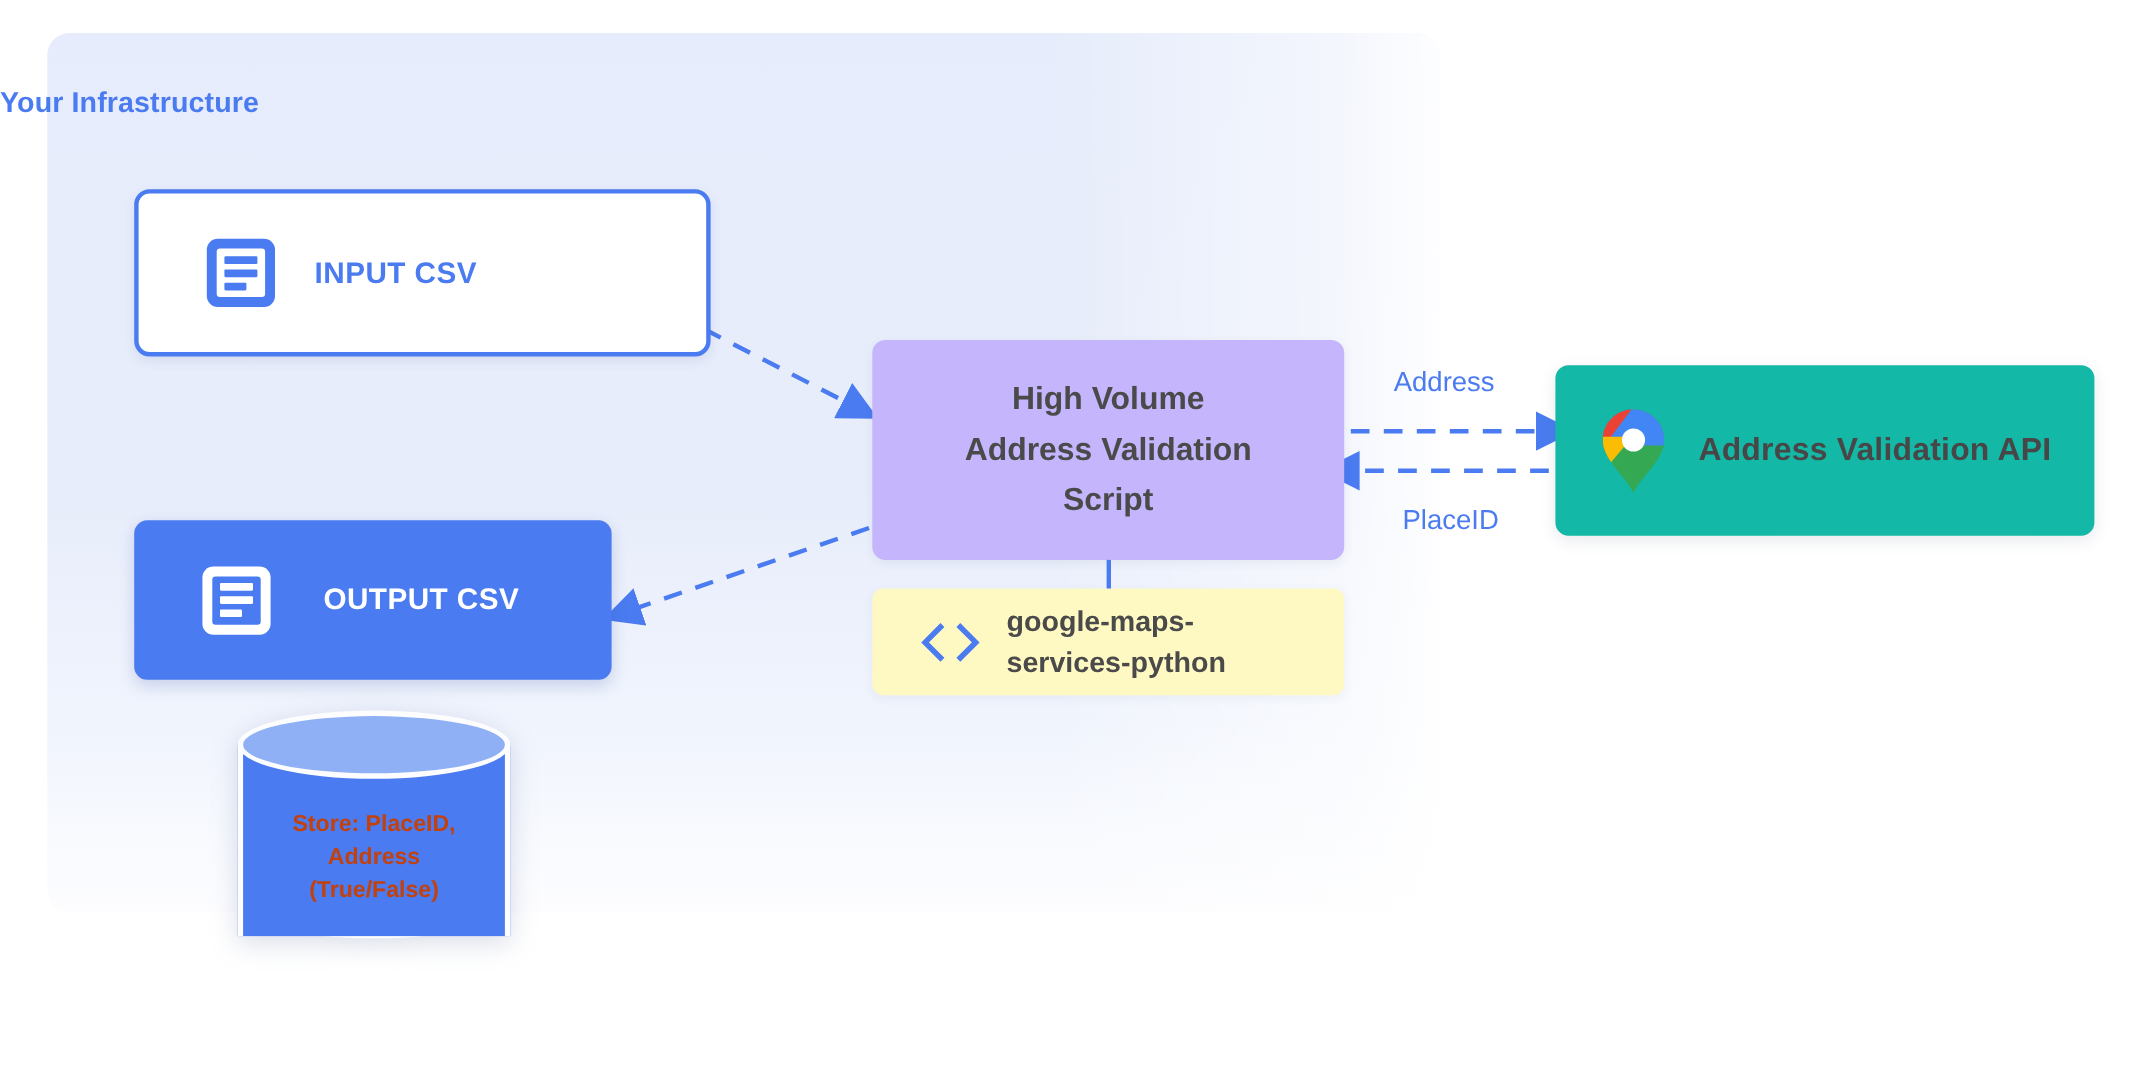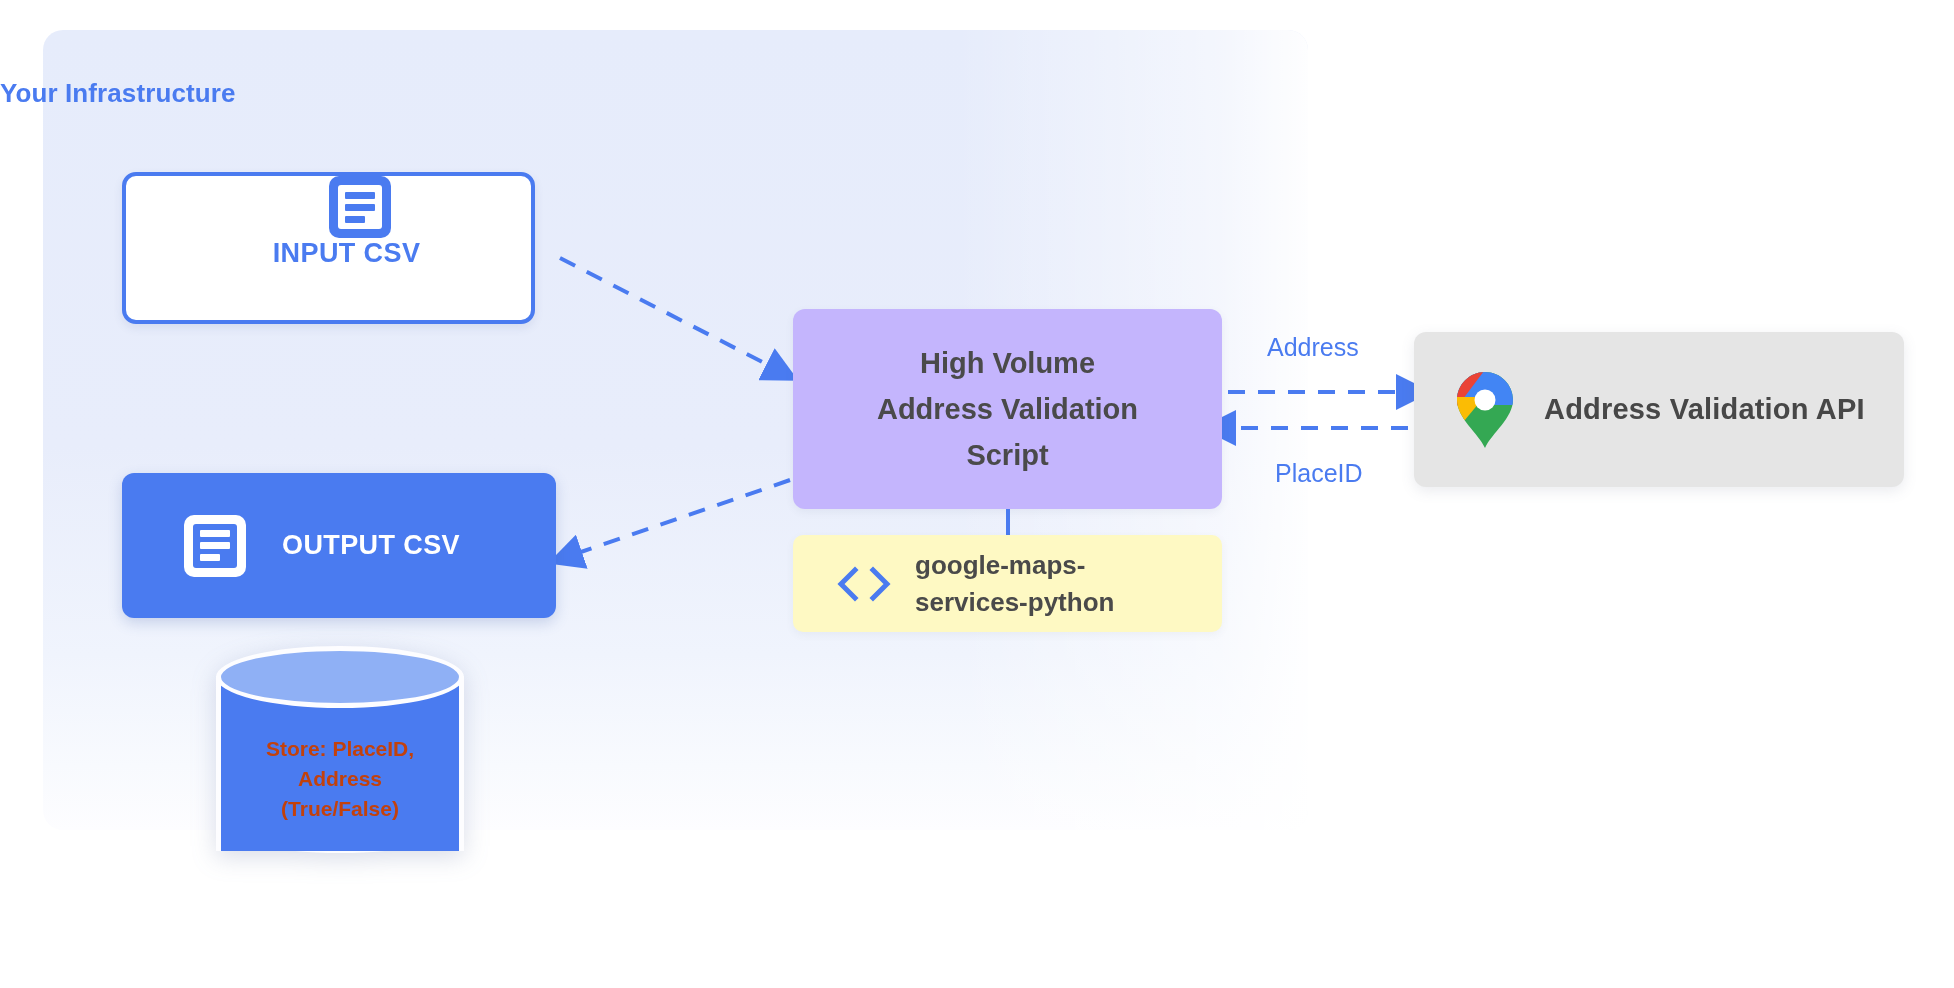--- a/index.html
+++ b/index.html
@@ -55,46 +55,46 @@
     position: absolute;
     box-sizing: border-box;
     display: flex;
     align-items: center;
   }
 
   
   .input-card {
     left: 122px;
     top: 172px;
-    width: 413px;
+    width: 524px;
     height: 152px;
     background: #ffffff;
     border: 4px solid #4a7bf0;
     border-radius: 14px;
     box-shadow: 0 4px 10px rgba(60,80,140,0.10);
-    flex-direction: column;
   }
   .input-card .doc-icon { margin-left: 62px; }
   .input-label {
     margin-left: 36px;
     font-size: 27px;
     font-weight: bold;
     color: #4a7bf0;
     letter-spacing: 0.4px;
   }
 
   
   .output-card {
     left: 122px;
     top: 473px;
     width: 434px;
     height: 145px;
     background: #4a7bf0;
     border-radius: 12px;
     box-shadow: 0 5px 14px rgba(60,90,170,0.22);
+    gap: 12px;
   }
   .output-card .doc-icon { margin-left: 62px; }
   .output-label {
     margin-left: 36px;
     font-size: 27px;
     font-weight: bold;
     color: #ffffff;
     letter-spacing: 0.4px;
   }
 
@@ -194,21 +194,21 @@
     white-space: pre-line;
   }
 
   
   .api-card {
     position: absolute;
     left: 1414px;
     top: 332px;
     width: 490px;
     height: 155px;
-    background: #e5e5e5;
+    background: #14b8a6;
     border-radius: 12px;
     display: flex;
     align-items: center;
     box-shadow: 0 4px 14px rgba(90,100,130,0.13);
   }
   .maps-pin {
     margin-left: 40px;
     width: 62px;
     height: 78px;
     flex: none;

